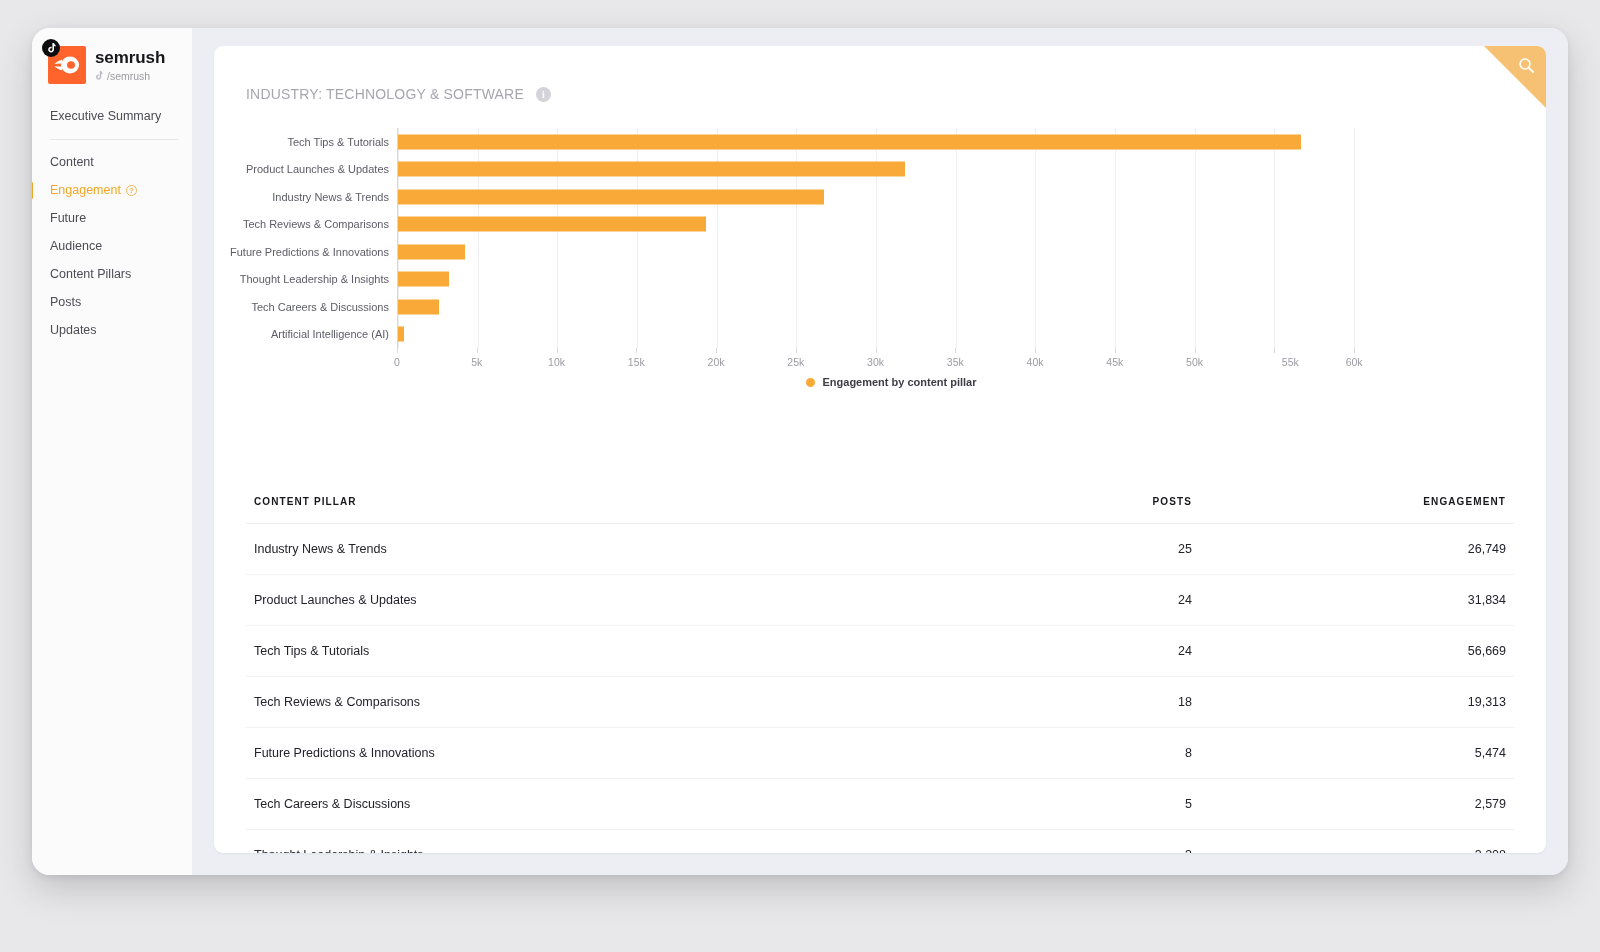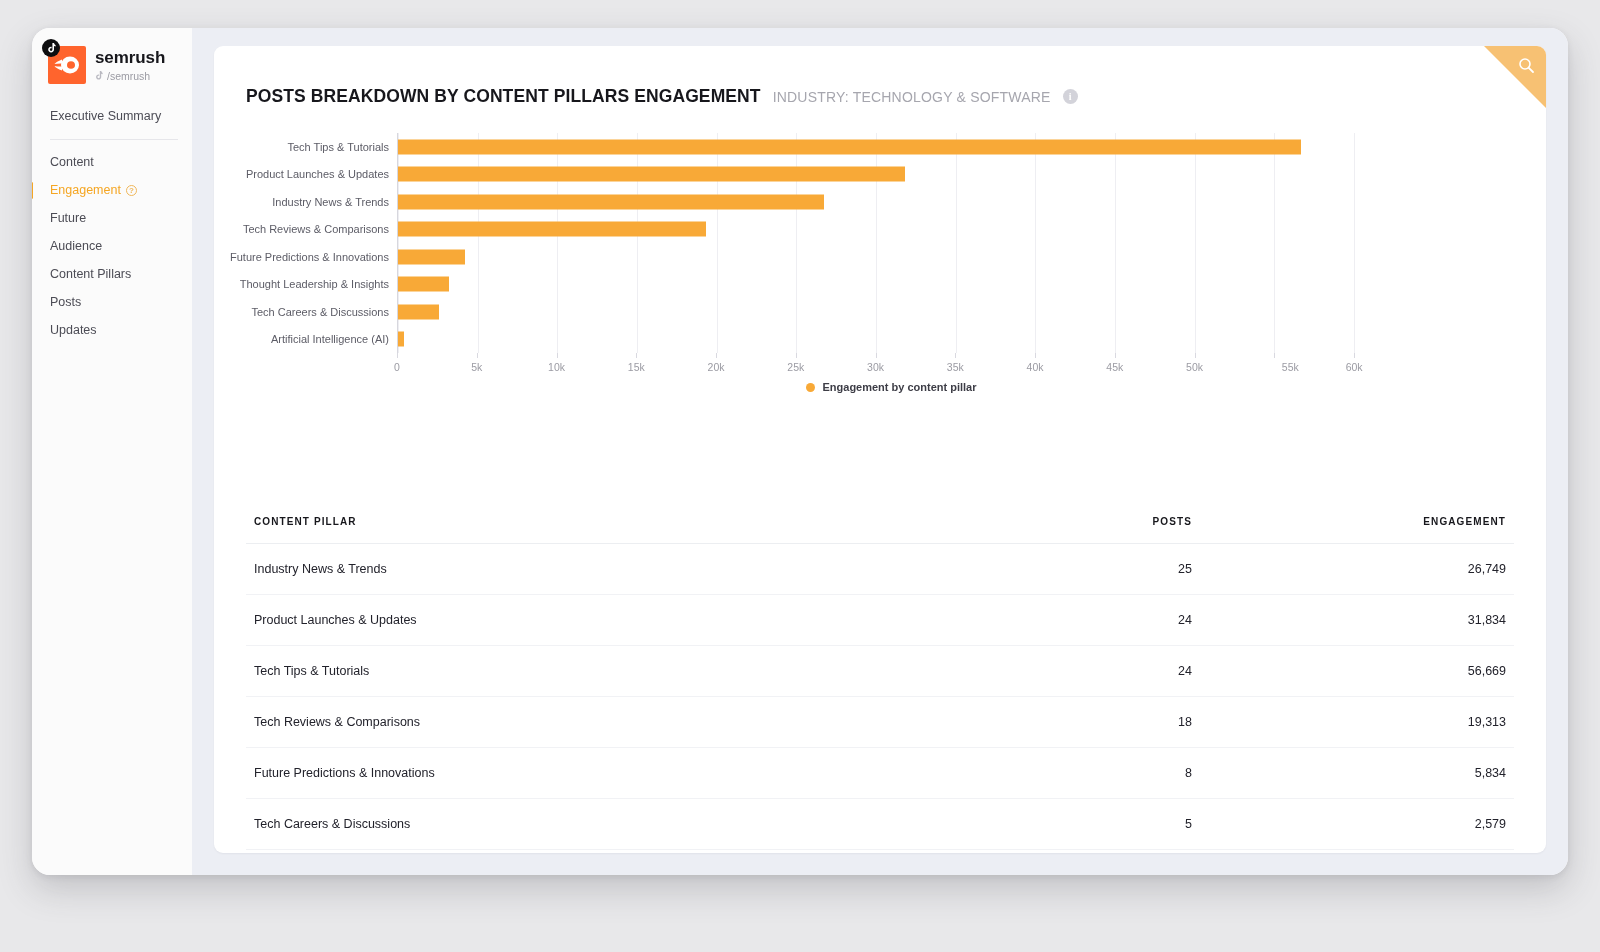--- a/index.html
+++ b/index.html
@@ -269,21 +269,21 @@
     font-size: 11px;
     font-weight: 700;
     color: #3d3d46;
   }
 
   
   #table-wrap {
     position: absolute;
     left: 32px;
     right: 32px;
-    top: 470px;
+    top: 450px;
   }
   table {
     width: 100%;
     border-collapse: collapse;
   }
   thead th {
     font-size: 10px;
     font-weight: 700;
     color: #17171c;
     letter-spacing: 1.1px;
@@ -371,21 +371,20 @@
 
       <div id="corner-search">
         <div class="tri"></div>
         <svg width="17" height="17" viewBox="0 0 17 17" aria-hidden="true">
           <circle cx="7" cy="7" r="5" fill="none" stroke="#ffffff" stroke-width="1.6"></circle>
           <line x1="10.8" y1="10.8" x2="15" y2="15" stroke="#ffffff" stroke-width="1.8" stroke-linecap="round"></line>
         </svg>
       </div>
 
       <div id="card-header">
-        <h1 id="chart-title">POSTS BREAKDOWN BY CONTENT PILLARS ENGAGEMENT</h1>
         <span id="chart-subtitle">INDUSTRY: TECHNOLOGY &amp; SOFTWARE</span>
         <span class="info-icon">i</span>
       </div>
 
       <div id="chart-area">
         <div id="chart-labels">
             <div class="cat-label" style="top: 13.75px;">Tech Tips &amp; Tutorials</div>
             <div class="cat-label" style="top: 41.25px;">Product Launches &amp; Updates</div>
             <div class="cat-label" style="top: 68.75px;">Industry News &amp; Trends</div>
             <div class="cat-label" style="top: 96.25px;">Tech Reviews &amp; Comparisons</div>
@@ -477,21 +476,21 @@
                 <td class="c-eng">56,669</td>
               </tr>
               <tr>
                 <td class="c-pillar">Tech Reviews &amp; Comparisons</td>
                 <td class="c-posts">18</td>
                 <td class="c-eng">19,313</td>
               </tr>
               <tr>
                 <td class="c-pillar">Future Predictions &amp; Innovations</td>
                 <td class="c-posts">8</td>
-                <td class="c-eng">5,834</td>
+                <td class="c-eng">5,474</td>
               </tr>
               <tr>
                 <td class="c-pillar">Tech Careers &amp; Discussions</td>
                 <td class="c-posts">5</td>
                 <td class="c-eng">2,579</td>
               </tr>
               <tr>
                 <td class="c-pillar">Thought Leadership &amp; Insights</td>
                 <td class="c-posts">3</td>
                 <td class="c-eng">3,208</td>

